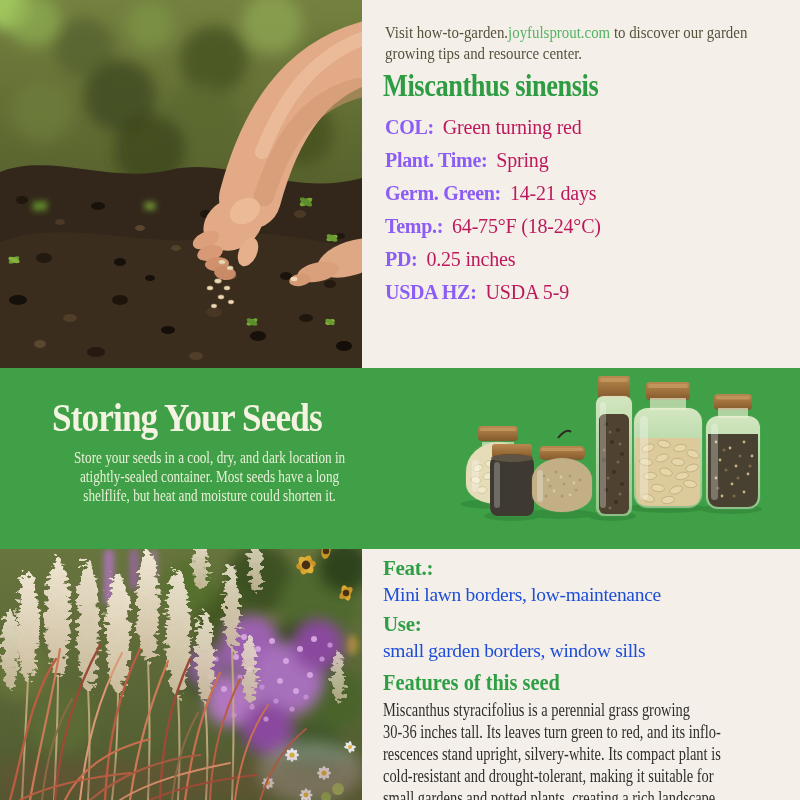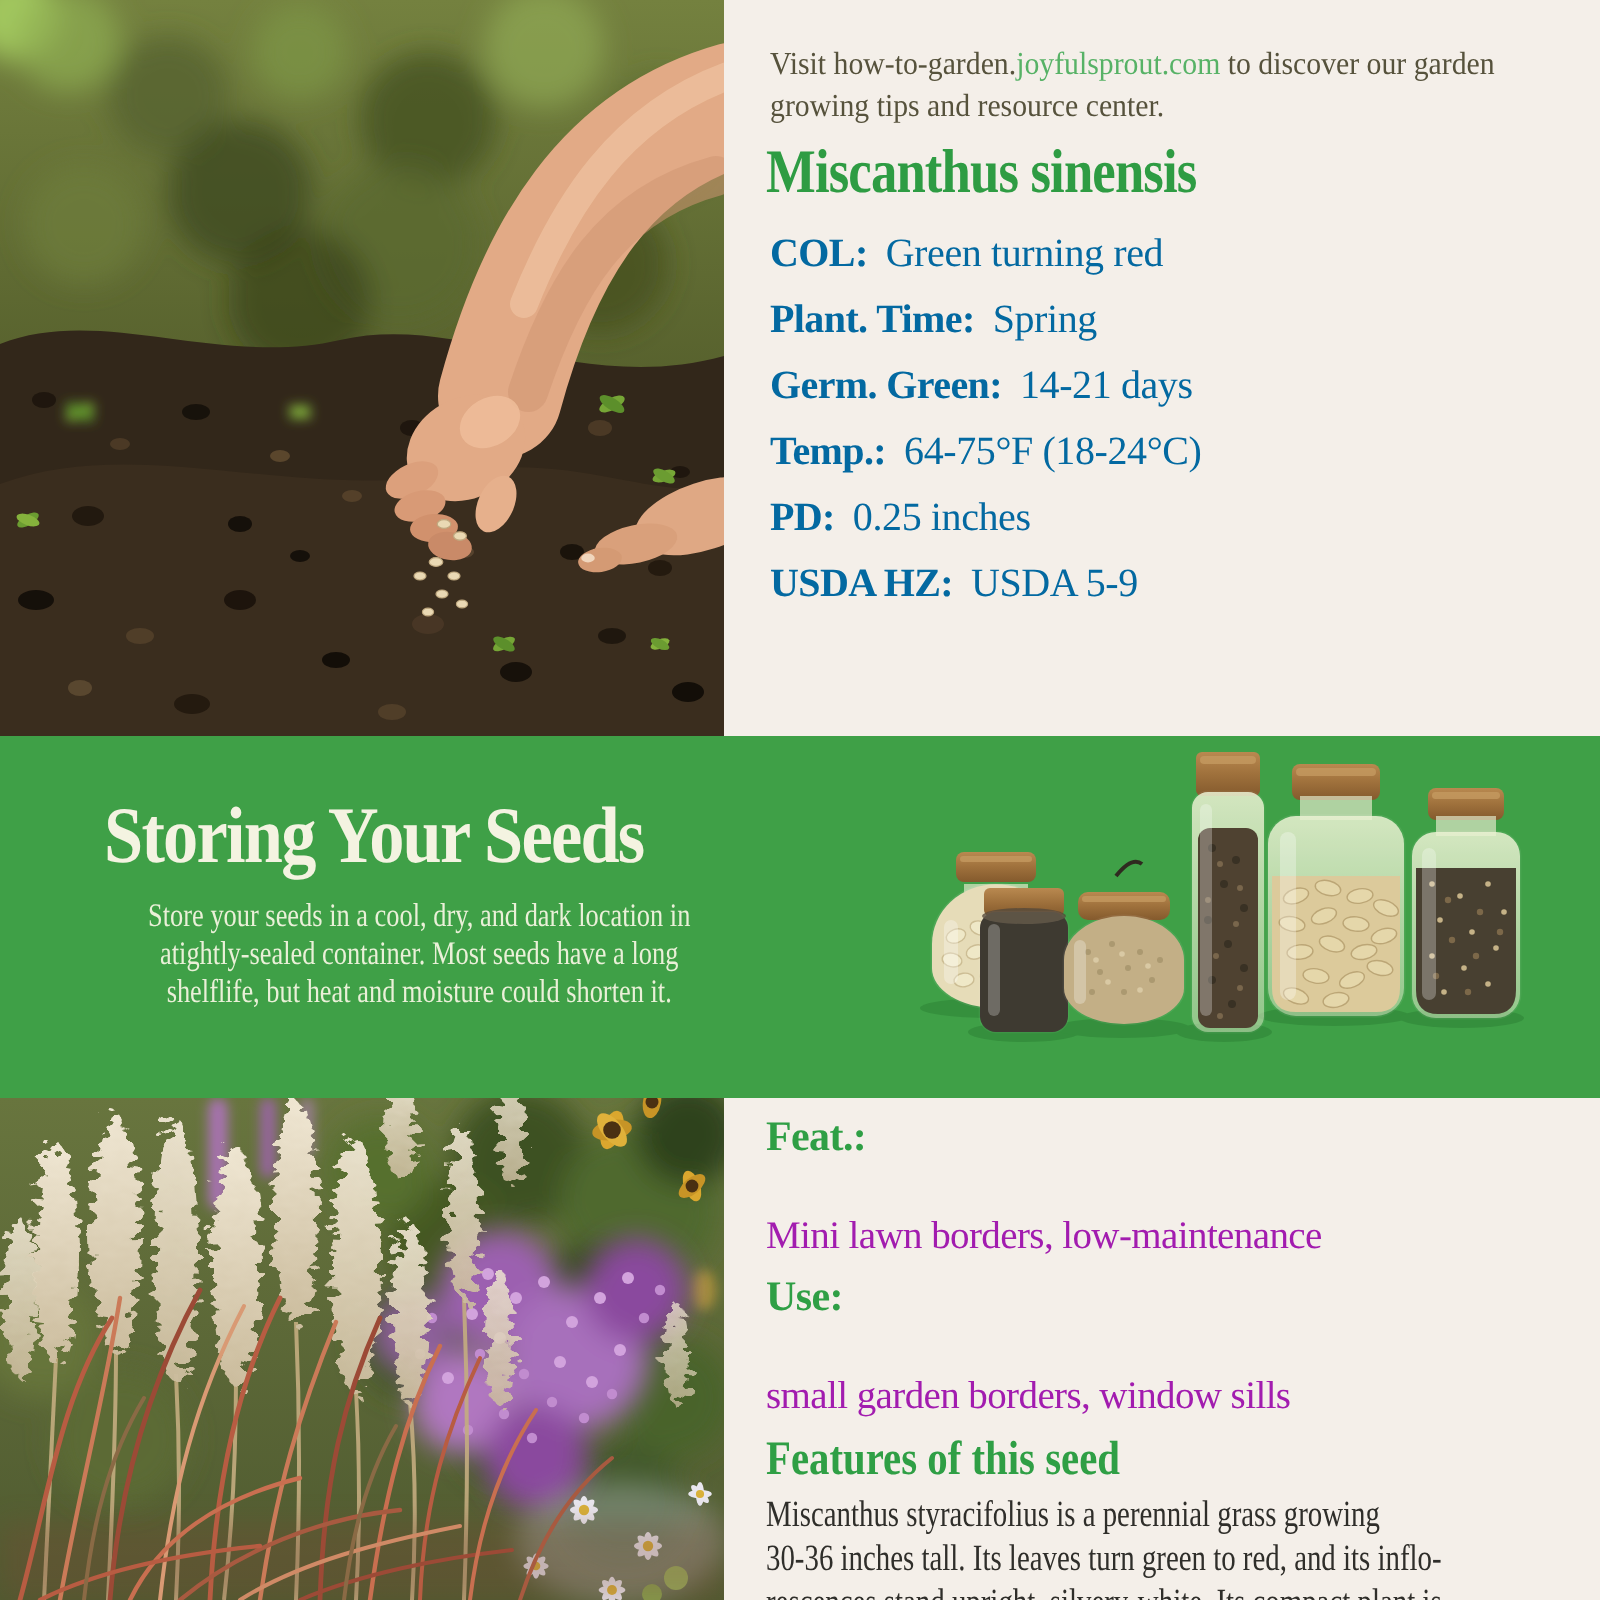--- a/index.html
+++ b/index.html
@@ -13,33 +13,33 @@
   .cx80{transform:scaleX(.80);}
   .cx78{transform:scaleX(.78);}
 
   
   #info-panel{left:362px;top:0;width:438px;height:368px;background:#f4efe9;}
   .note{left:23px;top:22px;width:430px;font-size:16px;line-height:21px;color:#56523c;}
   .note .link{color:#57b266;}
   .species-title{left:21px;top:68px;font-size:31px;font-weight:700;color:#2e9c43;letter-spacing:-.5px;white-space:nowrap;}
   .attr-list{left:23px;top:111px;}
   .attr-row{display:flex;align-items:center;height:33px;font-size:20px;white-space:nowrap;}
-  .attr-label{font-weight:700;color:#0369a1;margin-right:9px;letter-spacing:-.3px;}
-  .attr-value{color:#0369a1;letter-spacing:-.2px;text-align:right;}
+  .attr-label{font-weight:700;color:#8b5cf6;margin-right:9px;letter-spacing:-.3px;}
+  .attr-value{color:#be185d;letter-spacing:-.2px;text-align:right;}
 
   
   #band{left:0;top:368px;width:800px;height:181px;background:#3fa047;text-align:center;}
   .band-title{left:52px;top:26px;font-size:40px;font-weight:700;color:#f4f3e1;white-space:nowrap;letter-spacing:-1px;}
   .band-body{left:52px;top:81px;width:394px;font-size:16.5px;line-height:18.8px;color:#eaf0d8;white-space:pre-line;}
 
   
   #details-panel{left:362px;top:549px;width:438px;height:251px;background:#f4efe9;border-radius:13px;}
   .details{left:21px;top:7px;width:416px;}
   .d-label{font-size:21px;font-weight:700;color:#2f9f45;line-height:25px;letter-spacing:-.3px;}
-  .d-value{font-size:19.5px;color:#a21caf;line-height:27px;white-space:nowrap;letter-spacing:-.3px;margin-top:24px;}
+  .d-value{font-size:19.5px;color:#1d4ed8;line-height:27px;white-space:nowrap;letter-spacing:-.3px;}
   .d-gap{height:4px;}
   .features-title{font-size:24px;font-weight:700;color:#2f9f45;line-height:29px;margin-top:4px;white-space:nowrap;}
   .features-body{font-size:18.5px;line-height:22px;color:#2f2e2a;white-space:pre-line;width:540px;margin-top:2px;}
 
   
   #photo-soil{left:0;top:0;width:362px;height:368px;}
   #photo-flowers{left:0;top:549px;width:362px;height:251px;}
   #jars{left:420px;top:368px;width:380px;height:181px;}
   svg{display:block;}
 </style>

